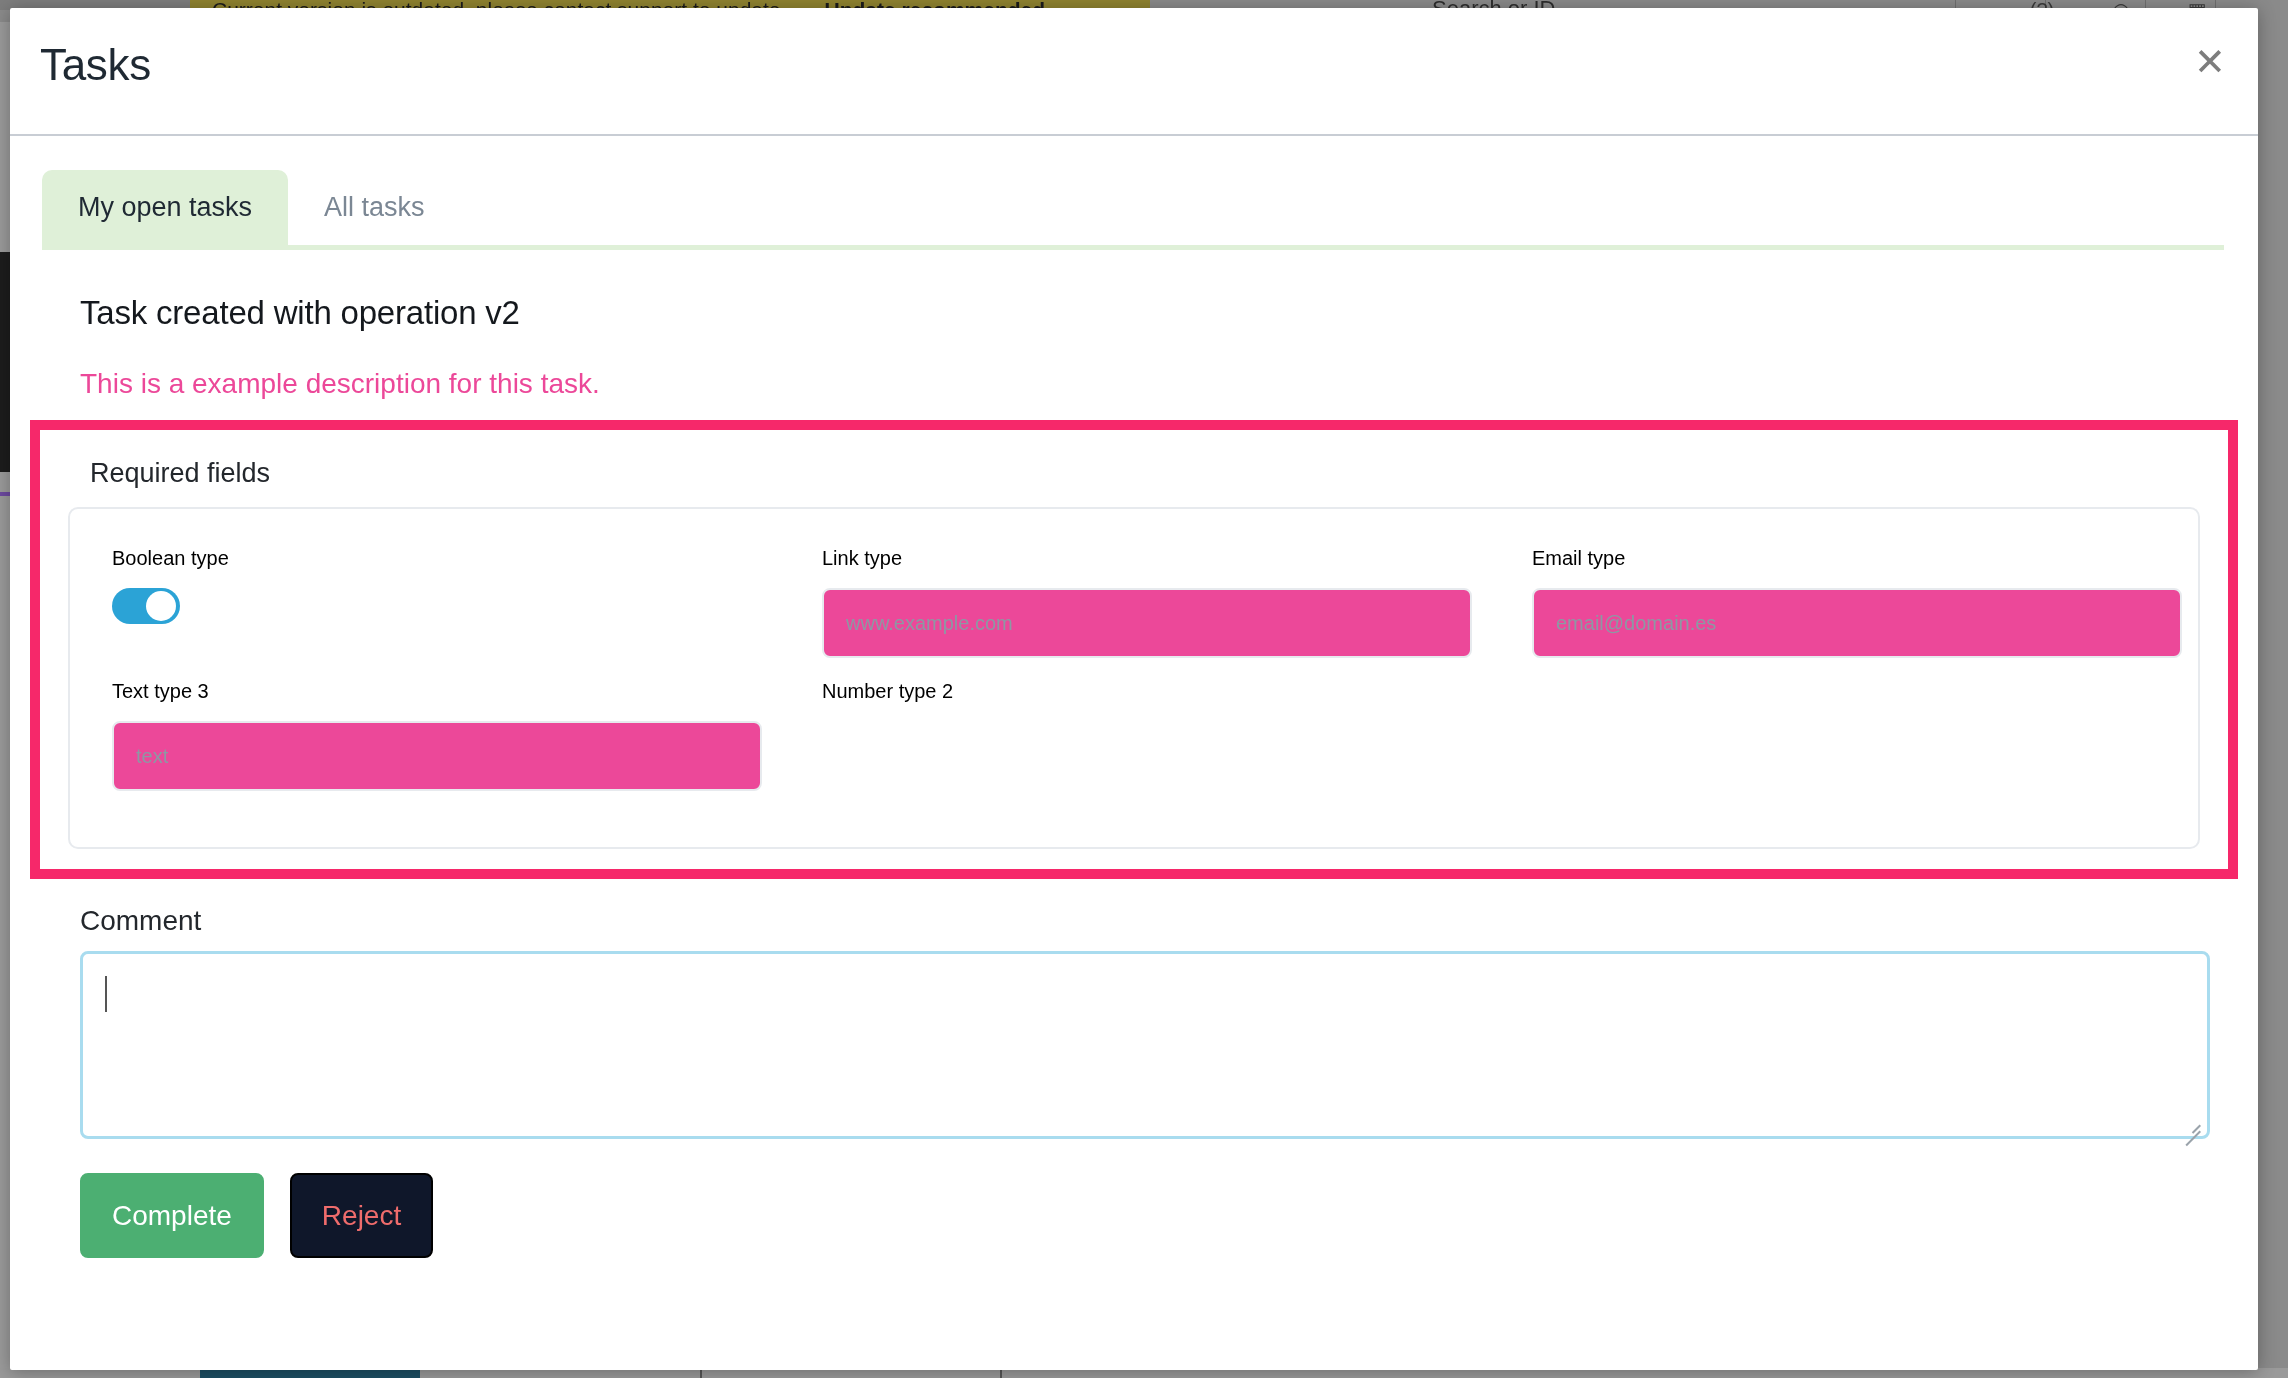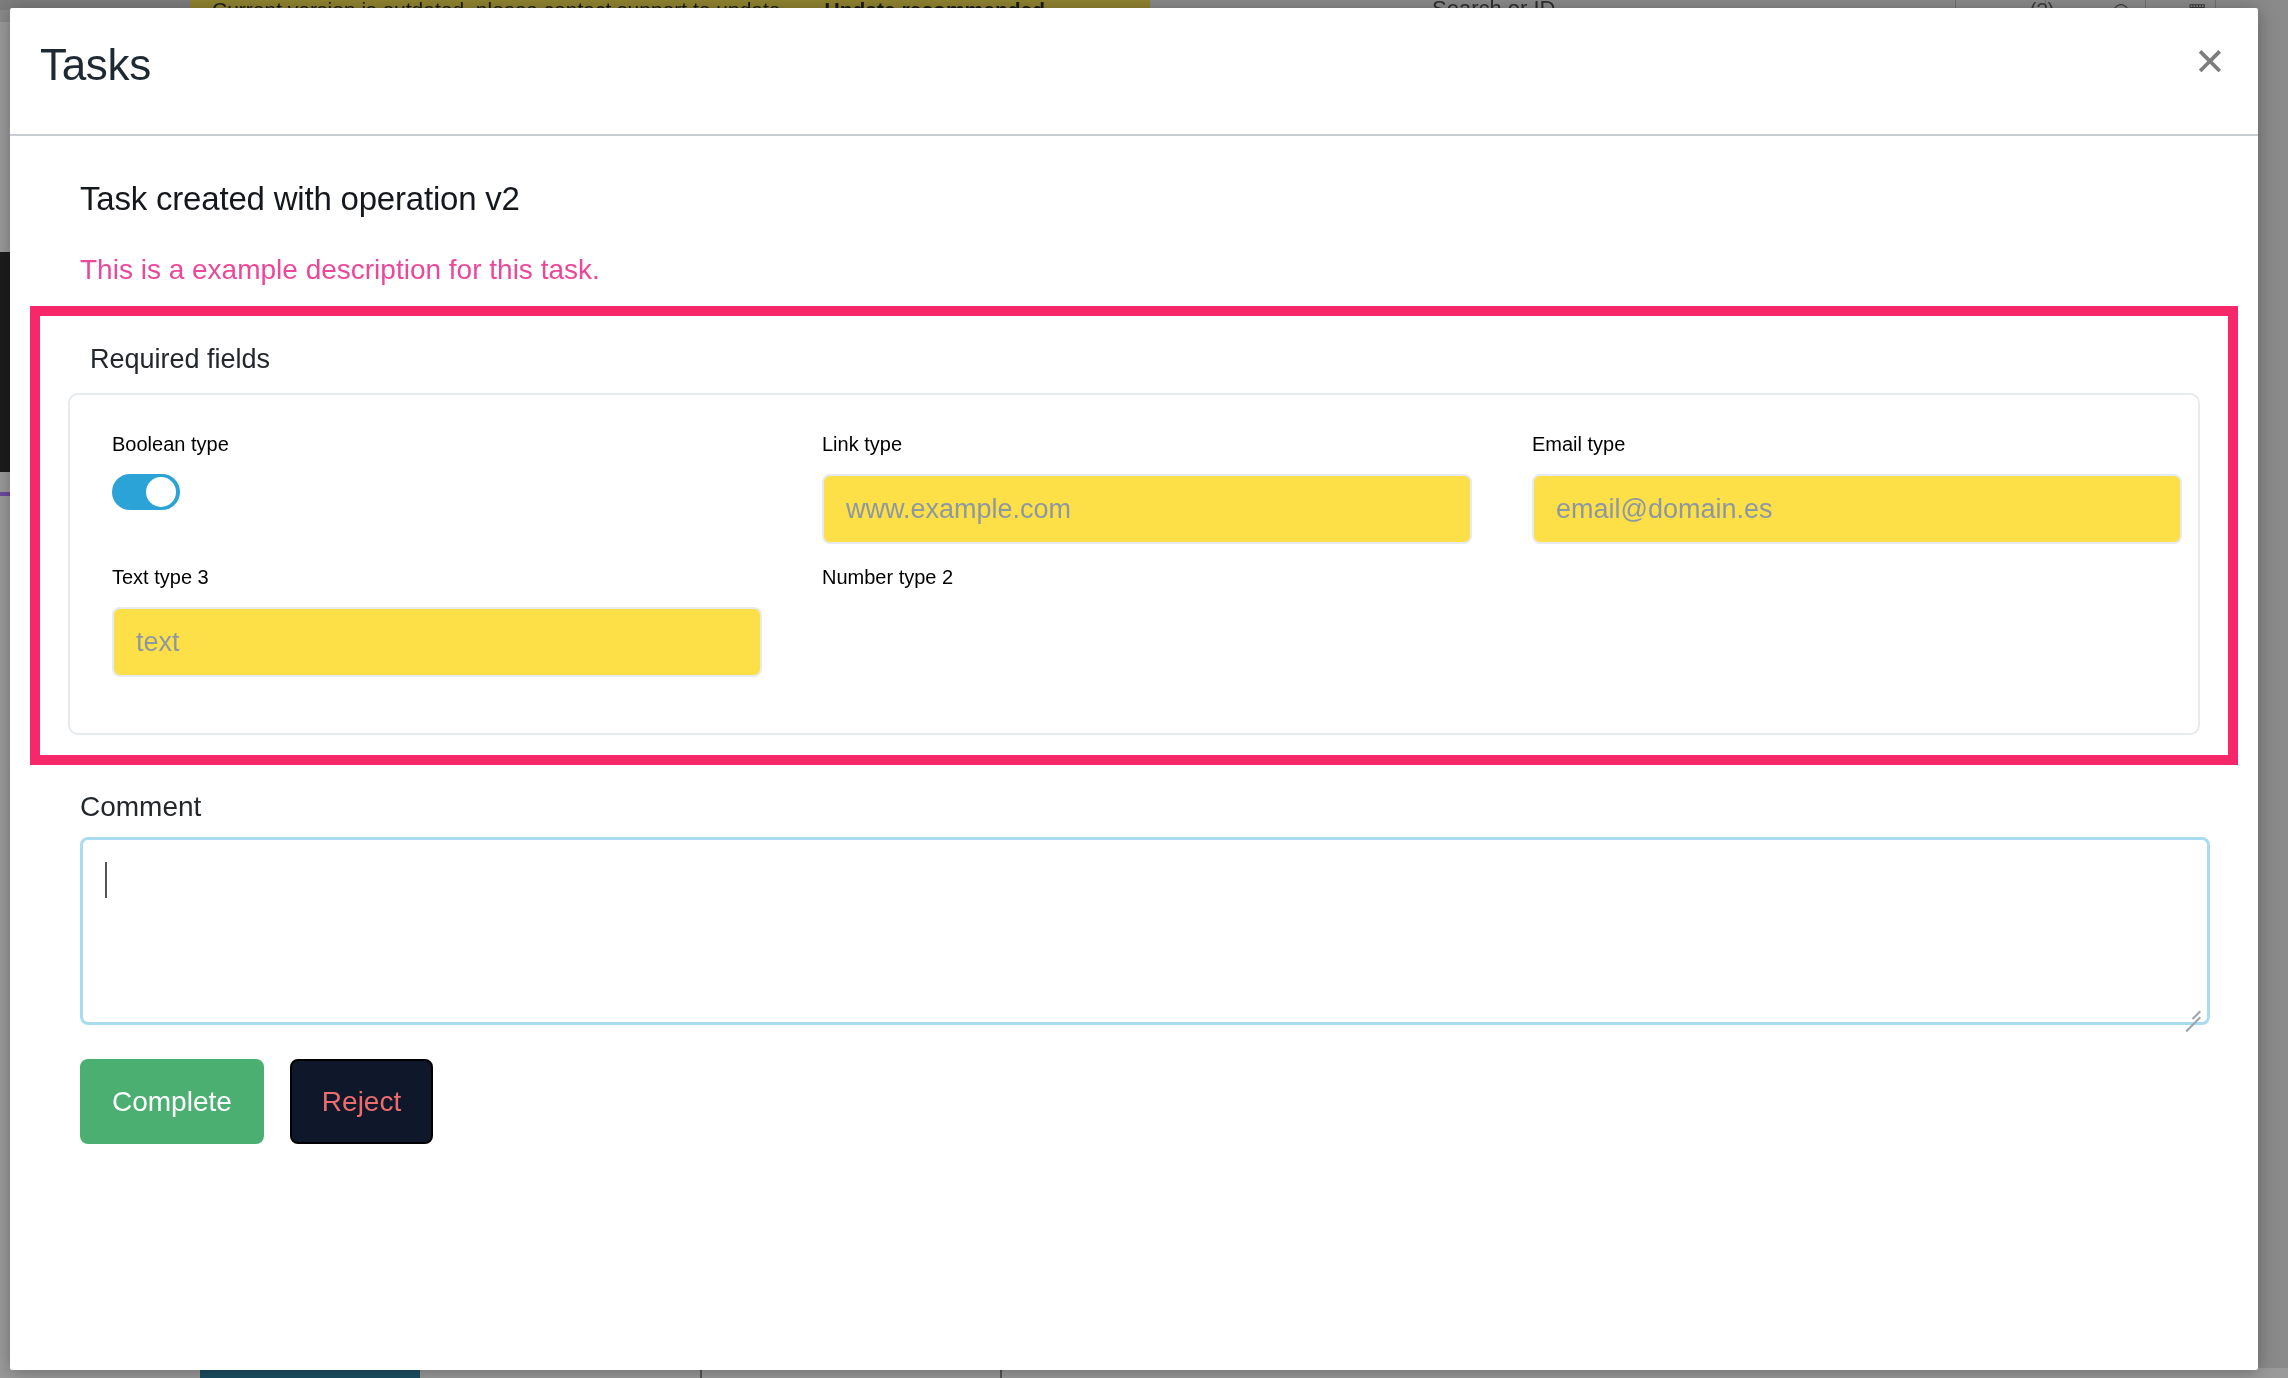--- a/index.html
+++ b/index.html
@@ -162,24 +162,24 @@
     color: #000000;
     margin-bottom: 18px;
     display: block;
   }
   .field input[type="text"] {
     width: 100%;
     height: 70px;
     border: 2px solid #e7eaee;
     border-radius: 8px;
     padding: 0 22px;
-    font-size: 27px;
+    font-size: 20px;
     color: #1f2933;
     font-family: "Liberation Sans", sans-serif;
-    background: #fde047;
+    background: #ec4899;
   }
   .field input::placeholder { color: #8d98a4; }
 
   
   .toggle {
     width: 68px; height: 36px;
     border-radius: 18px;
     background: #2ba3d6;
     position: relative;
     cursor: pointer;
@@ -288,20 +288,27 @@
   </div>
 </div>
 
 <div id="modal">
 
   <div class="modal-header">
     <div class="modal-title">Tasks</div>
     <button class="close-btn">✕</button>
   </div>
 
+  <div class="tabs-wrap">
+    <div class="tabs">
+      <button class="tab active">My open tasks</button>
+      <button class="tab">All tasks</button>
+    </div>
+    <div class="tabs-rule"></div>
+  </div>
 
   <div class="task-title">Task created with operation v2</div>
   <div class="task-desc">This is a example description for this task.</div>
 
   <div class="highlight-box">
     <div class="required-label">Required fields</div>
 
     <div class="fields-card">
 
       <div class="field-row">

